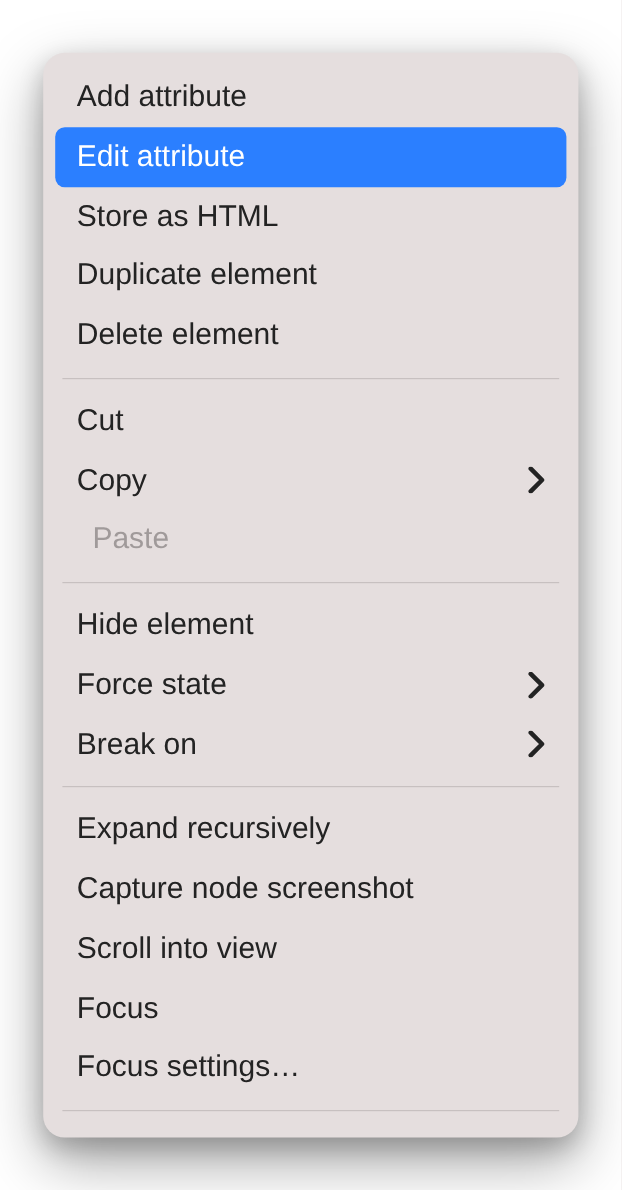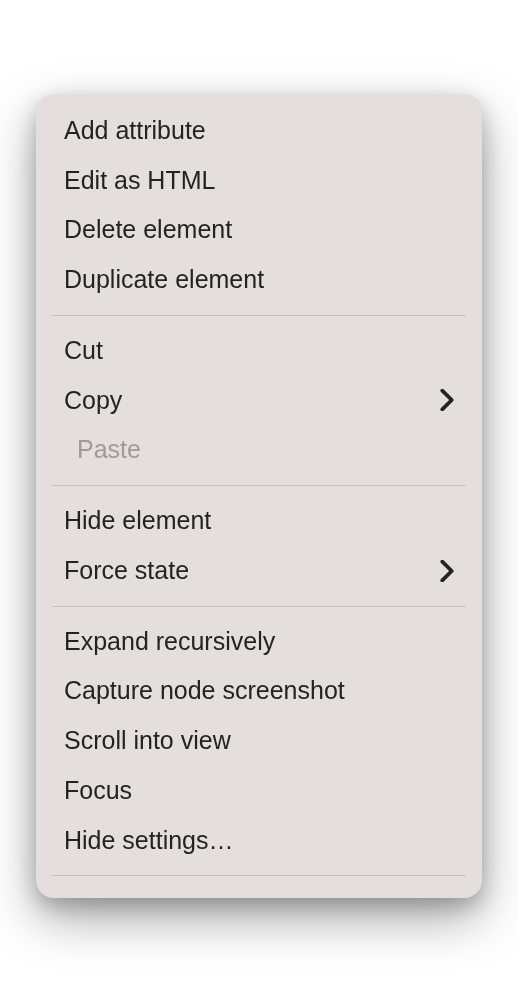--- a/index.html
+++ b/index.html
@@ -59,28 +59,31 @@
       height: 22px;
     }
   </style>
 </head>
 <body>
 
 <div class="context-menu" id="menu-root">
     <div class="menu-item">
       <span>Add attribute</span>
     </div>
+    <div class="menu-item highlighted">
+      <span>Edit attribute</span>
+    </div>
     <div class="menu-item">
-      <span>Edit as HTML</span>
+      <span>Store as HTML</span>
+    </div>
+    <div class="menu-item">
+      <span>Duplicate element</span>
     </div>
     <div class="menu-item">
       <span>Delete element</span>
-    </div>
-    <div class="menu-item">
-      <span>Duplicate element</span>
     </div>
     <div class="separator"></div>
     <div class="menu-item">
       <span>Cut</span>
     </div>
     <div class="menu-item">
       <span>Copy</span>
       <span class="chevron">
         <svg viewBox="0 0 8 14" fill="none" stroke="currentColor" stroke-width="2.4" stroke-linecap="round" stroke-linejoin="round">
           <polyline points="1,1 7,7 1,13"></polyline>
@@ -95,30 +98,38 @@
       <span>Hide element</span>
     </div>
     <div class="menu-item">
       <span>Force state</span>
       <span class="chevron">
         <svg viewBox="0 0 8 14" fill="none" stroke="currentColor" stroke-width="2.4" stroke-linecap="round" stroke-linejoin="round">
           <polyline points="1,1 7,7 1,13"></polyline>
         </svg>
       </span>
     </div>
+    <div class="menu-item">
+      <span>Break on</span>
+      <span class="chevron">
+        <svg viewBox="0 0 8 14" fill="none" stroke="currentColor" stroke-width="2.4" stroke-linecap="round" stroke-linejoin="round">
+          <polyline points="1,1 7,7 1,13"></polyline>
+        </svg>
+      </span>
+    </div>
     <div class="separator"></div>
     <div class="menu-item">
       <span>Expand recursively</span>
     </div>
     <div class="menu-item">
       <span>Capture node screenshot</span>
     </div>
     <div class="menu-item">
       <span>Scroll into view</span>
     </div>
     <div class="menu-item">
       <span>Focus</span>
     </div>
     <div class="menu-item">
-      <span>Hide settings…</span>
+      <span>Focus settings…</span>
     </div>
     <div class="separator"></div>
   </div>
 
 </body></html>

